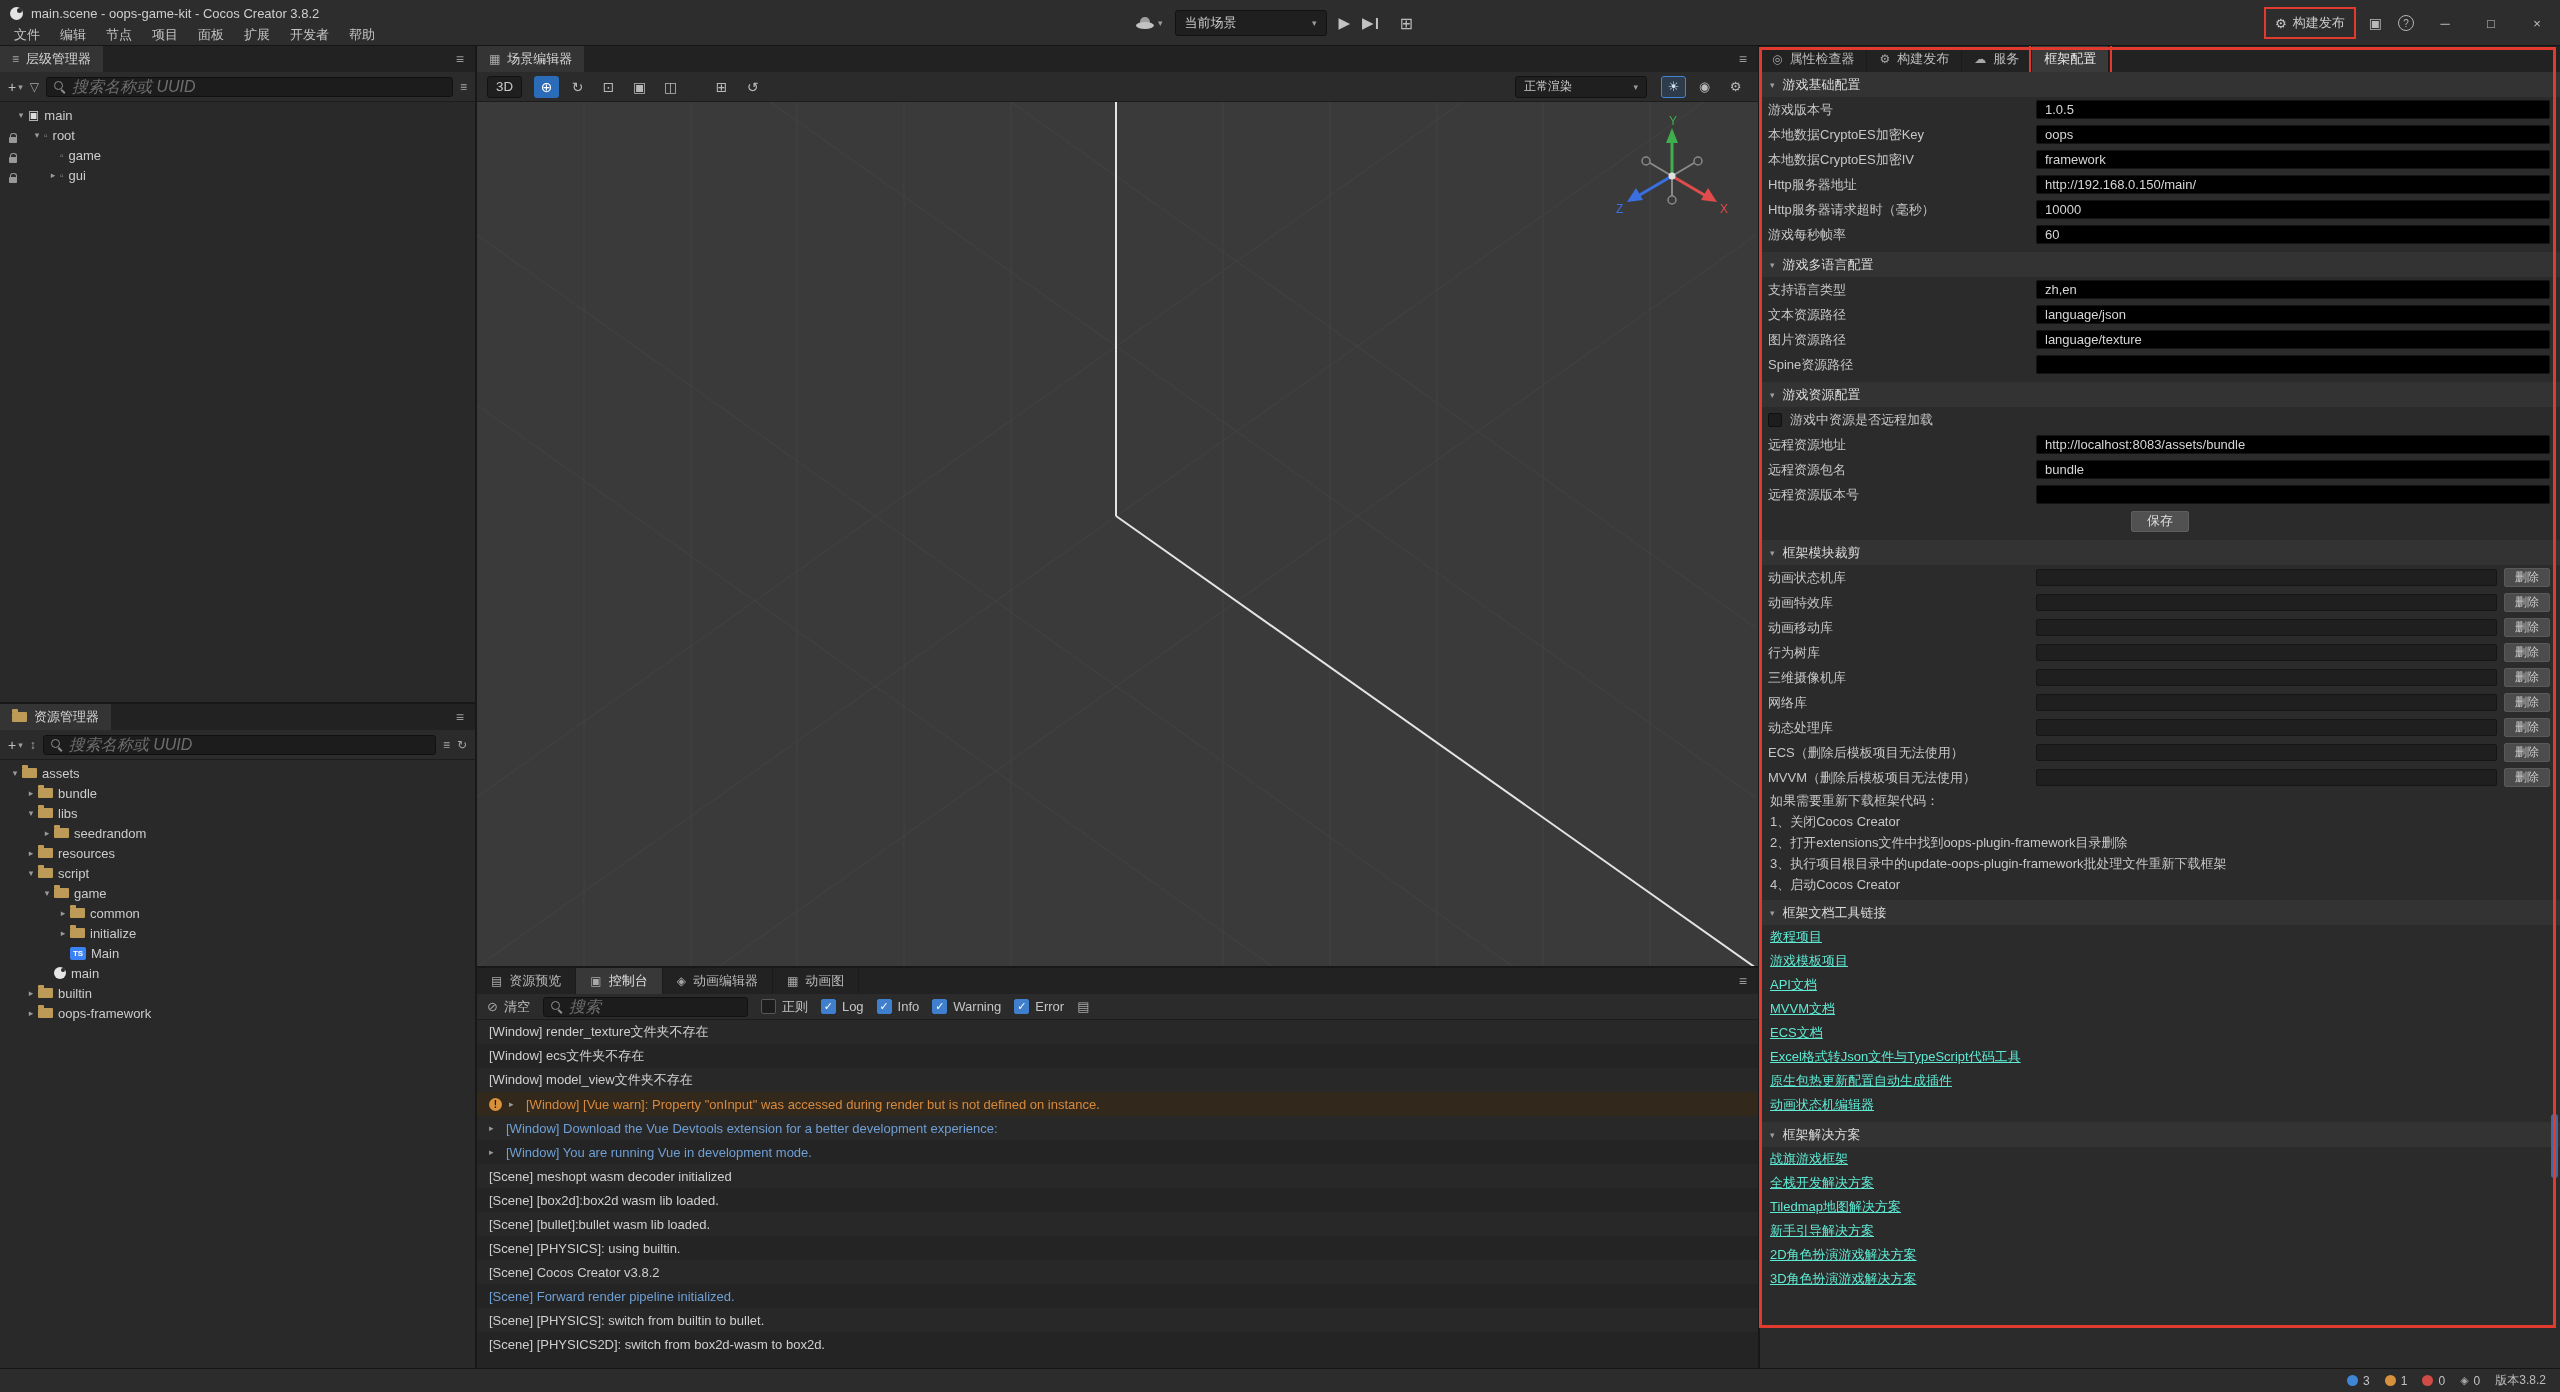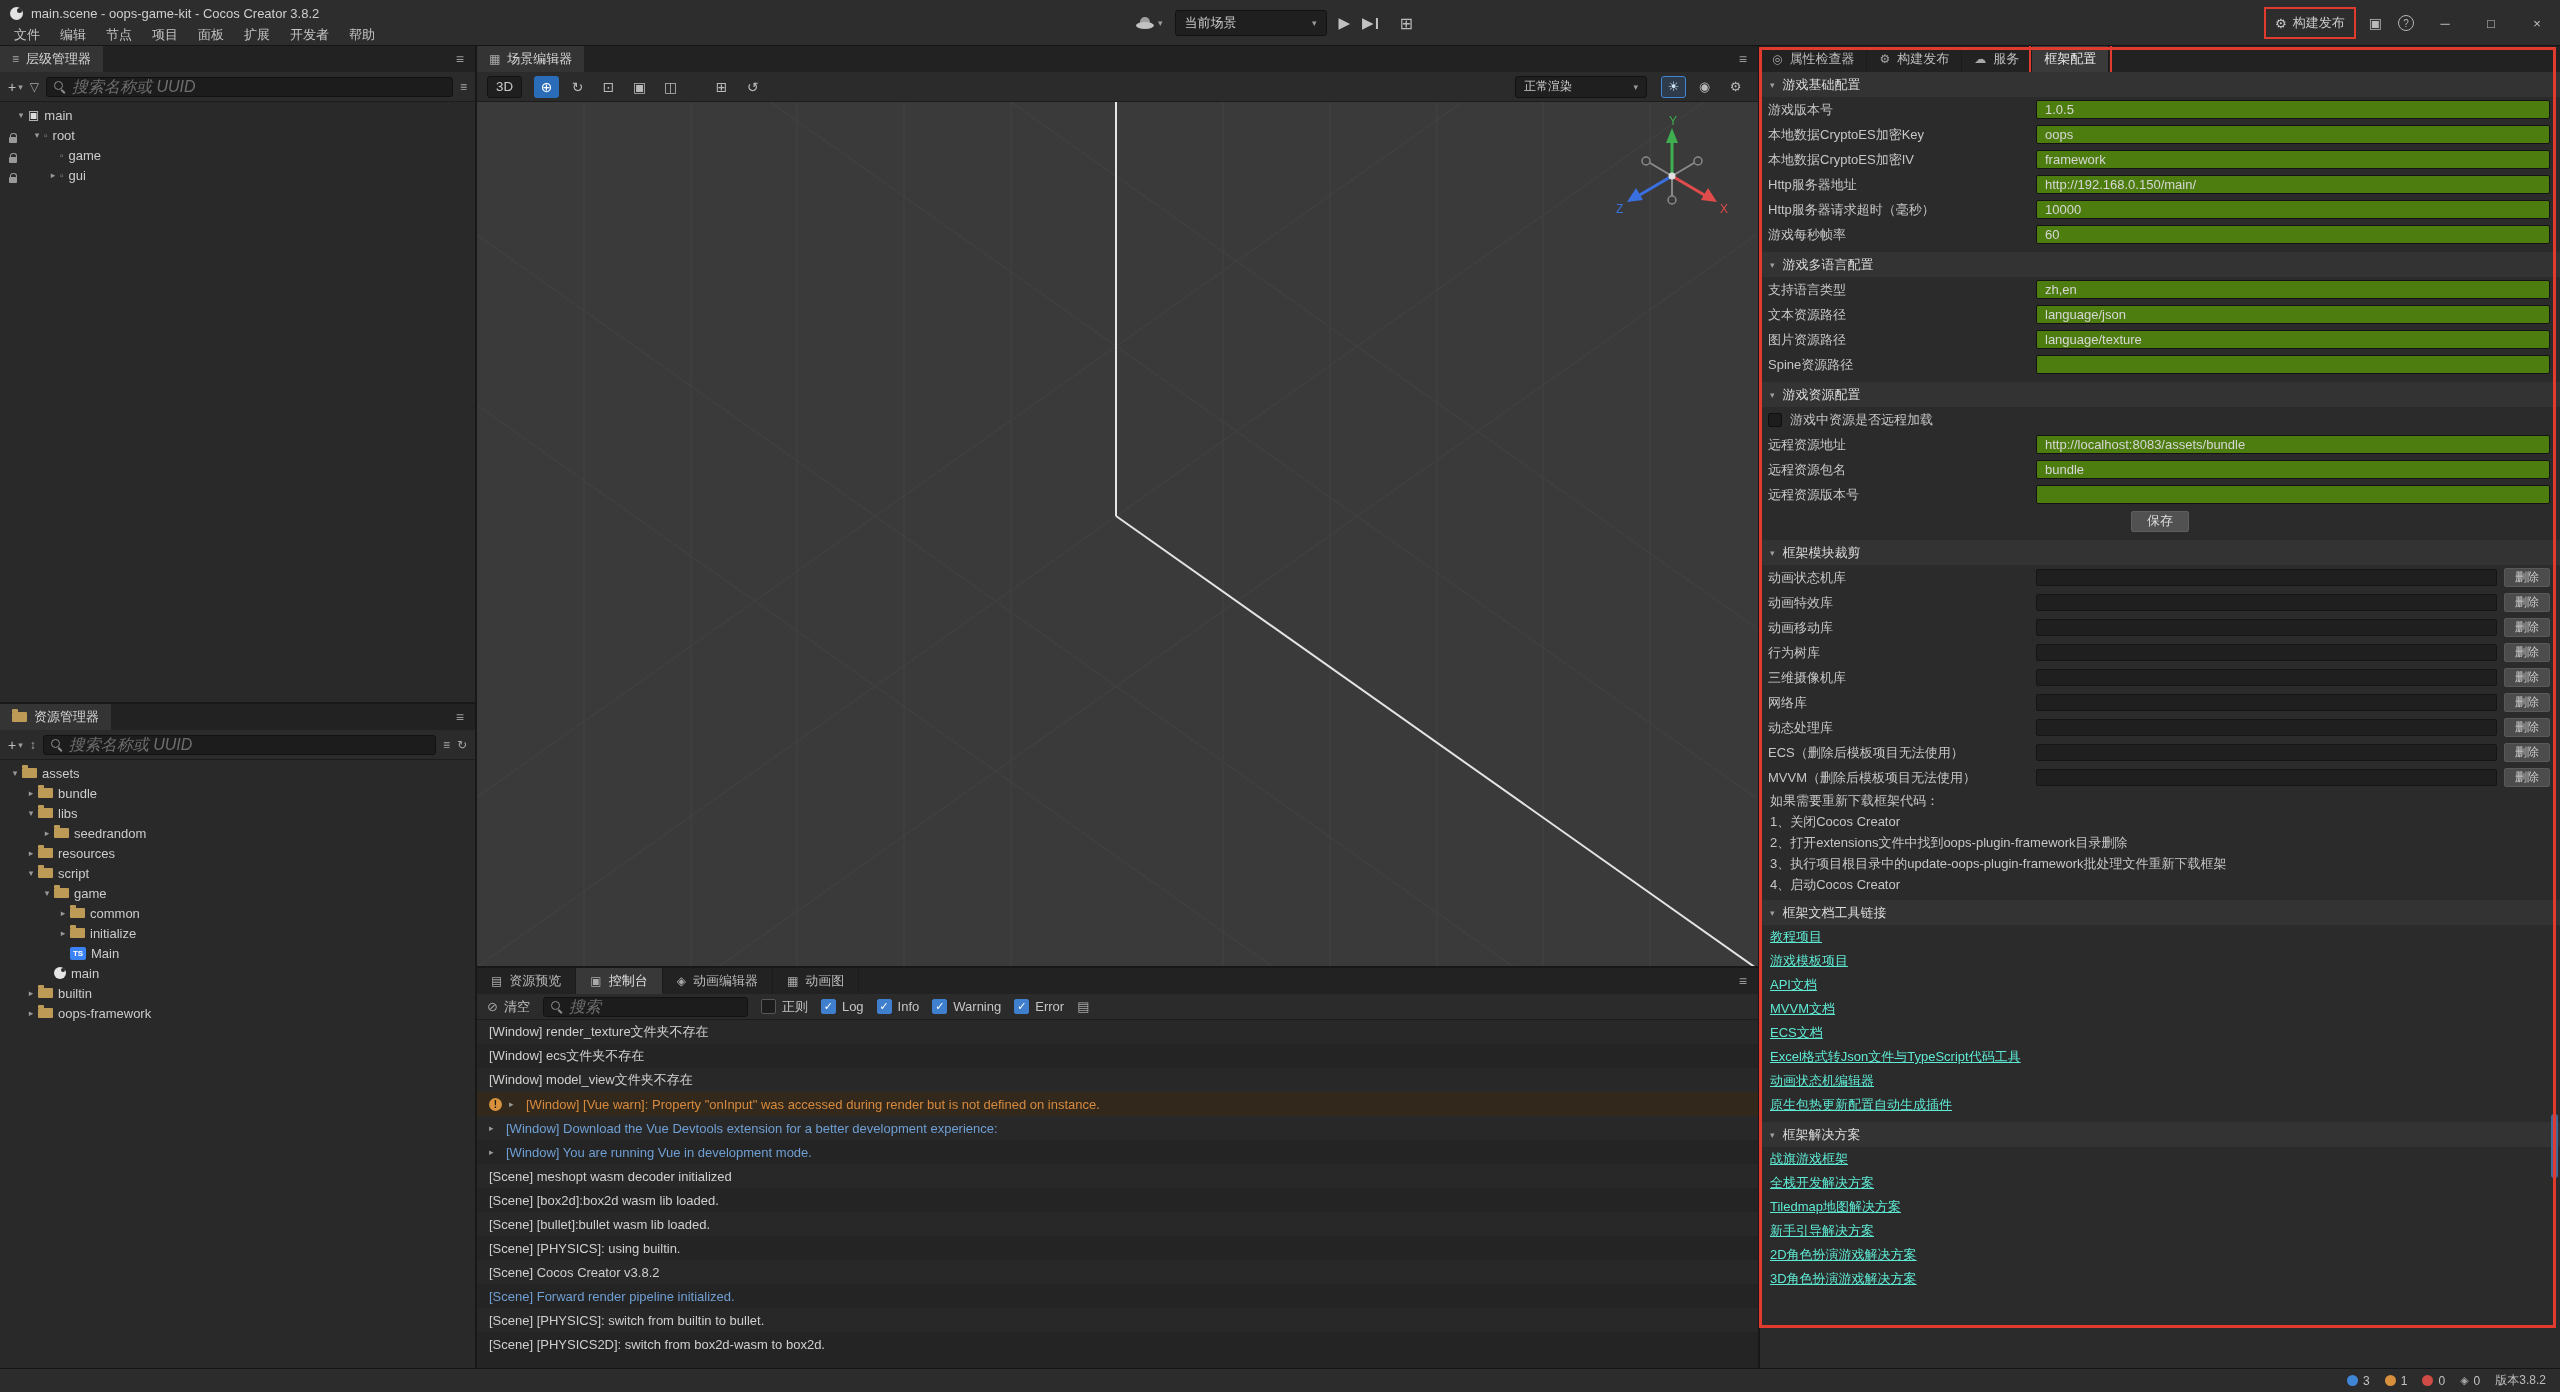--- a/index.html
+++ b/index.html
@@ -121,21 +121,21 @@
   .itab { height:26px; display:flex; align-items:center; gap:7px; padding:0 12px; color:#bcbcbc; border-right:1px solid #1b1b1b; }
   .itab.active { background:#3a3a3a; color:#e8e8e8; }
   .itab-ic { font-size:12px; color:#a8a8a8; }
   .insp-body { flex:1; overflow:hidden; position:relative; }
   .sec-header { height:25px; margin-top:5px; background:#333333; display:flex; align-items:center; gap:8px; padding:0 10px; color:#dadada; }
   .sec-header.first { margin-top:0; }
   .sec-caret { font-size:9px; color:#9d9d9d; }
   .irow { height:25px; display:flex; align-items:center; padding:0 10px 0 8px; }
   .insp-label { width:268px; flex-shrink:0; color:#c6c6c6; white-space:nowrap; overflow:hidden; }
   .insp-value { flex:1; display:flex; min-width:0; }
-  .insp-input { flex:1; min-width:0; height:19px; background:#4d7c0f; border:1px solid #131313; border-radius:2px; color:#d6d6d6; padding:0 8px; font-size:13px; outline:none; }
+  .insp-input { flex:1; min-width:0; height:19px; background:#000000; border:1px solid #131313; border-radius:2px; color:#d6d6d6; padding:0 8px; font-size:13px; outline:none; }
   .chk { width:14px; height:14px; background:#1d1d1d; border:1px solid #0f0f0f; border-radius:2px; margin-right:8px; flex-shrink:0; }
   .save-row { height:28px; display:flex; align-items:center; justify-content:center; }
   .btn { background:#515151; border:1px solid #5e5e5e; border-radius:2px; color:#dddddd; height:21px; padding:0 15px; font-size:13px; }
   .mod-field { flex:1; min-width:0; height:17px; background:#1f1f1f; border:1px solid #151515; border-radius:2px; }
   .del-btn { height:19px; padding:0 10px; margin-left:7px; background:#4c4c4c; border:1px solid #595959; border-radius:2px; color:#cccccc; font-size:12px; flex-shrink:0; }
   .note { height:21px; line-height:21px; padding-left:10px; color:#c6c6c6; white-space:nowrap; overflow:hidden; }
   .link-row { height:24px; display:flex; align-items:center; padding-left:10px; }
   .link-row a { color:#5eead4; text-decoration:underline; cursor:pointer; white-space:nowrap; }
   .insp-scrollthumb { position:absolute; right:2px; top:1042px; width:7px; height:64px; background:#44689a; border-radius:3px; }
 
@@ -708,24 +708,24 @@
       <div class="link-row">
           <a>MVVM文档</a>
         </div>
       <div class="link-row">
           <a>ECS文档</a>
         </div>
       <div class="link-row">
           <a>Excel格式转Json文件与TypeScript代码工具</a>
         </div>
       <div class="link-row">
+          <a>原生包热更新配置自动生成插件</a>
+        </div>
+      <div class="link-row">
           <a>动画状态机编辑器</a>
-        </div>
-      <div class="link-row">
-          <a>原生包热更新配置自动生成插件</a>
         </div>
 
       <div class="sec-header">
         <span class="sec-caret">▾</span>
         <span>框架解决方案</span>
       </div>
       <div class="link-row">
           <a>战旗游戏框架</a>
         </div>
       <div class="link-row">

